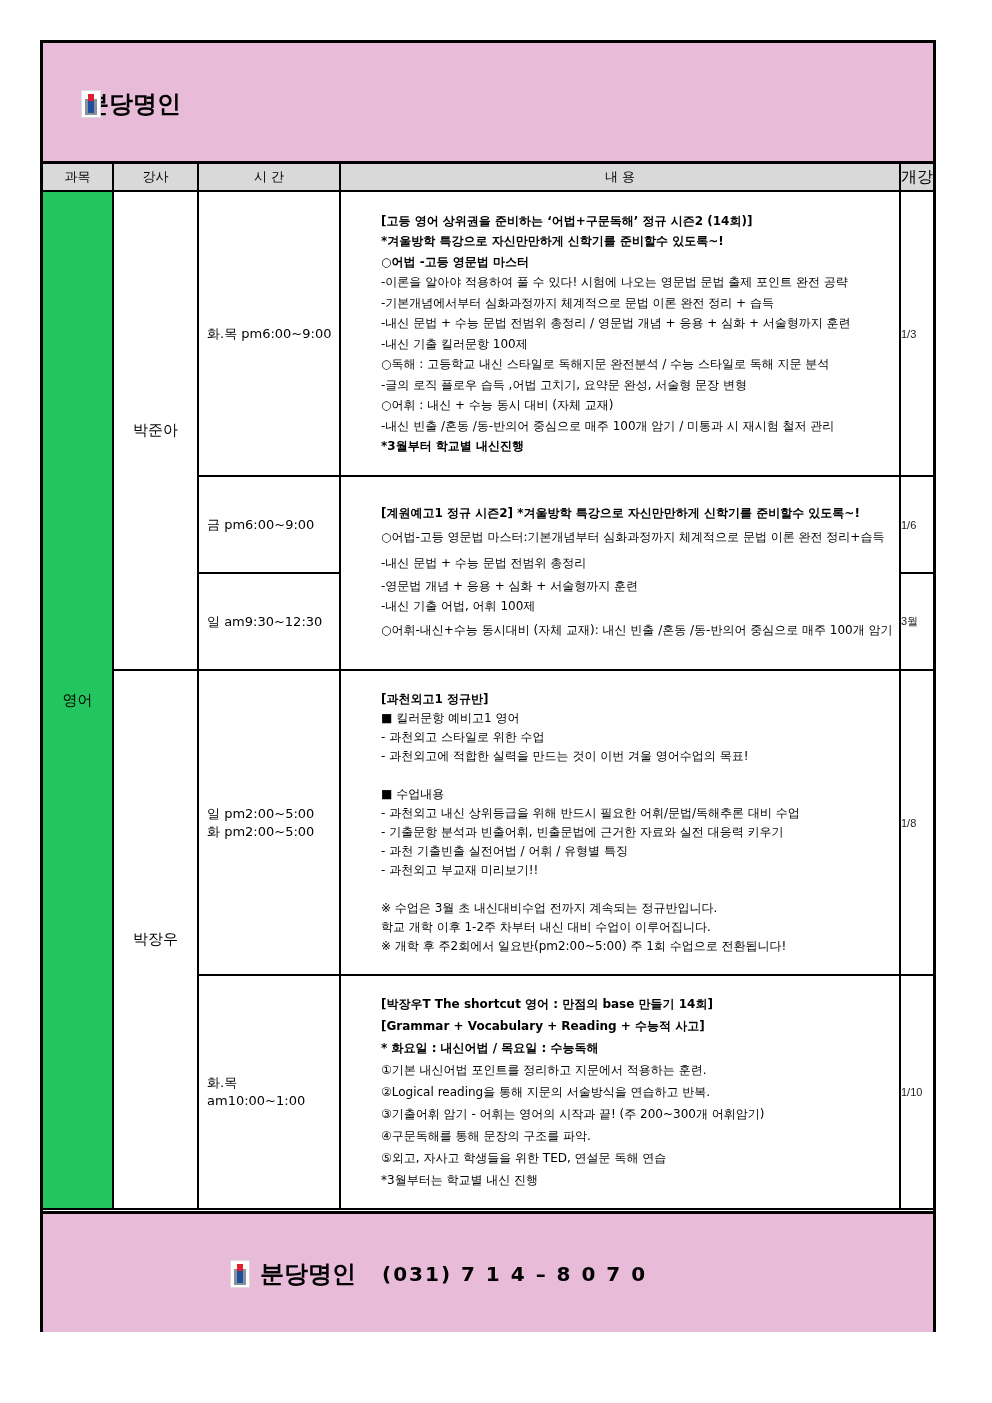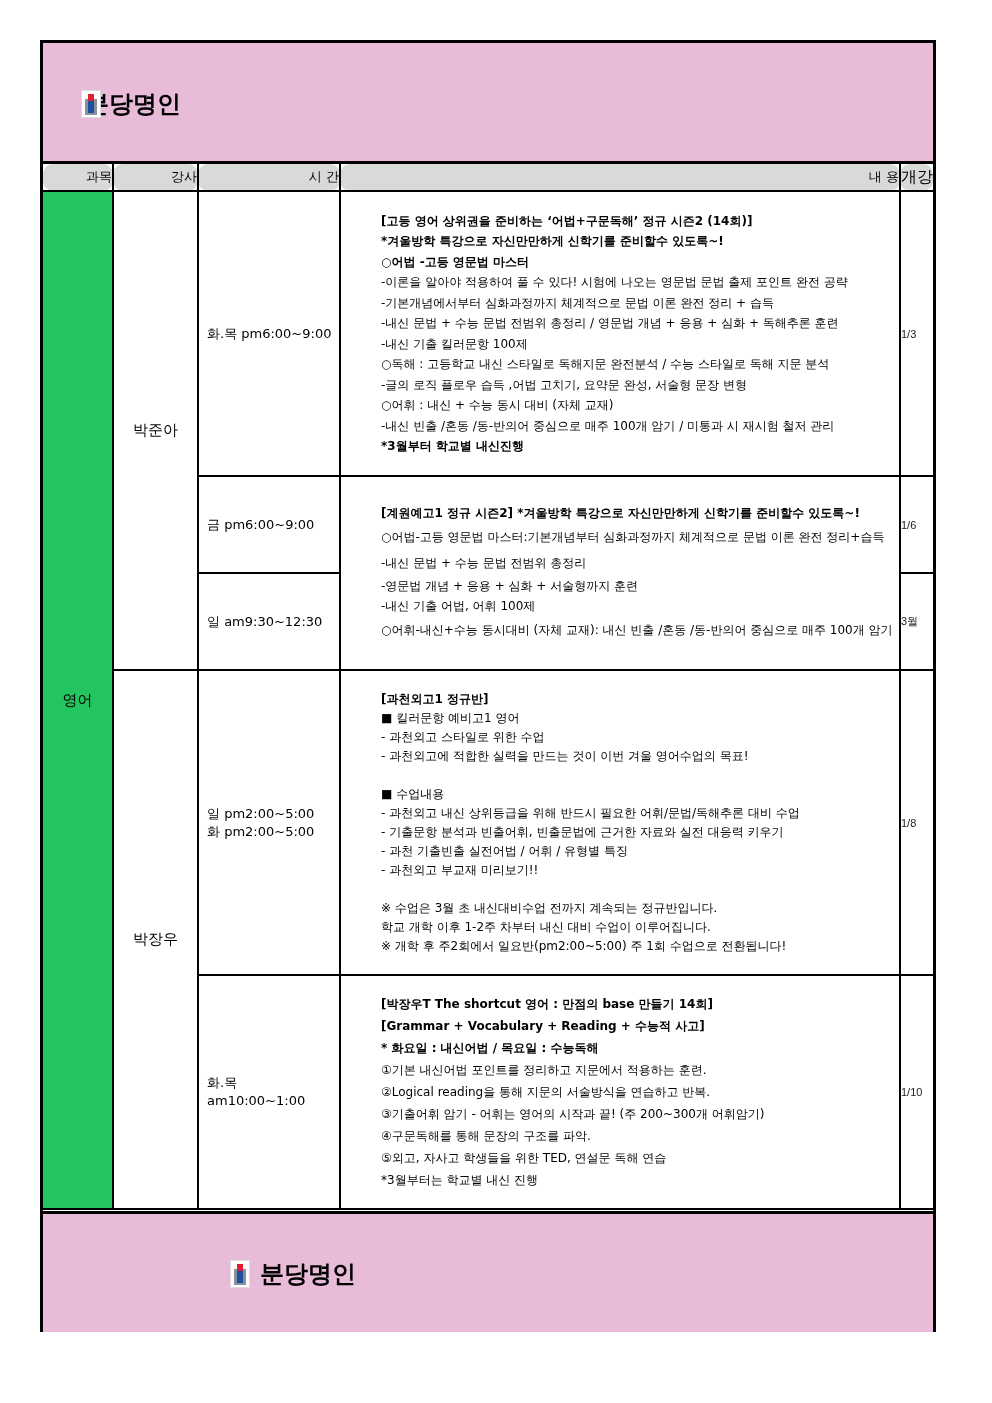--- a/index.html
+++ b/index.html
@@ -30,21 +30,21 @@
   table.grid {
     position: absolute; left: 0; top: 121px; border-collapse: collapse; table-layout: fixed;
     width: 890px;
   }
   table.grid td, table.grid th {
     border: 2px solid #000; padding: 0; vertical-align: middle;
   }
   table.grid tr:first-child th { border-top: none; }
   table.grid th:first-child, table.grid td.subject { border-left: none; }
   table.grid th:last-child, table.grid td.opening { border-right: none; }
-  th { background: #d9d9d9; height: 26px; font-size: 13px; font-weight: normal; text-align: right; border-radius: 10px; }
+  th { background: #d9d9d9; height: 26px; font-size: 13px; font-weight: normal; text-align: center; }
   td.subject { background: #22c55e; text-align: center; font-size: 15px; }
   td.teacher { text-align: center; font-size: 15px; }
   td.time { font-size: 13px; padding-left: 8px !important; }
   td.time div { line-height: 18px; }
   td.opening { font-size: 11px; color: #222; font-family: "Liberation Sans", sans-serif; }
   td.content { padding: 6px 8px !important; font-size: 12px; }
   td.thin-top { border-top-width: 1px !important; }
   .content .ln { line-height: 20.5px; white-space: nowrap; margin-left: 32px; }
   .content .b { font-weight: bold; }
   .content .ln.blank { height: 20px; }
@@ -97,21 +97,21 @@
       <td class="teacher" rowspan="3">박준아</td>
       <td class="time">
         <div>화.목  pm6:00~9:00</div>
       </td>
       <td class="content">
         <div class="ln b">[고등 영어 상위권을 준비하는 ‘어법+구문독해’ 정규 시즌2 (14회)]</div>
         <div class="ln b">*겨울방학 특강으로 자신만만하게 신학기를 준비할수 있도록~!</div>
         <div class="ln b">○어법 -고등 영문법 마스터</div>
         <div class="ln">-이론을 알아야 적용하여 풀 수 있다! 시험에 나오는 영문법 문법 출제 포인트 완전 공략</div>
         <div class="ln">-기본개념에서부터 심화과정까지 체계적으로 문법 이론 완전 정리 + 습득</div>
-        <div class="ln">-내신 문법 + 수능 문법 전범위 총정리 / 영문법 개념 + 응용 + 심화 + 독해추론 훈련</div>
+        <div class="ln">-내신 문법 + 수능 문법 전범위 총정리 / 영문법 개념 + 응용 + 심화 + 서술형까지 훈련</div>
         <div class="ln">-내신 기출 킬러문항 100제</div>
         <div class="ln">○독해 : 고등학교 내신 스타일로 독해지문 완전분석 / 수능 스타일로 독해 지문 분석</div>
         <div class="ln">  -글의 로직 플로우 습득 ,어법 고치기, 요약문 완성, 서술형 문장 변형</div>
         <div class="ln">○어휘 : 내신 + 수능 동시 대비 (자체 교재)</div>
         <div class="ln">  -내신 빈출 /혼동 /동-반의어 중심으로 매주 100개 암기 / 미통과 시 재시험 철저 관리</div>
         <div class="ln b">*3월부터 학교별 내신진행</div>
       </td>
       <td class="opening">1/3</td>
     </tr>
 
@@ -183,15 +183,16 @@
     </table>
 
   <div class="footer">
     <div class="brand-foot">
       <span class="logo">
         <span class="grey"></span>
           <span class="red"></span>
           <span class="blue"></span>
       </span>
       <span class="name">분당명인</span>
+      <span class="phone">(031) 7 1 4 – 8 0 7 0</span>
     </div>
   </div>
 </div>
 
 </body></html>

